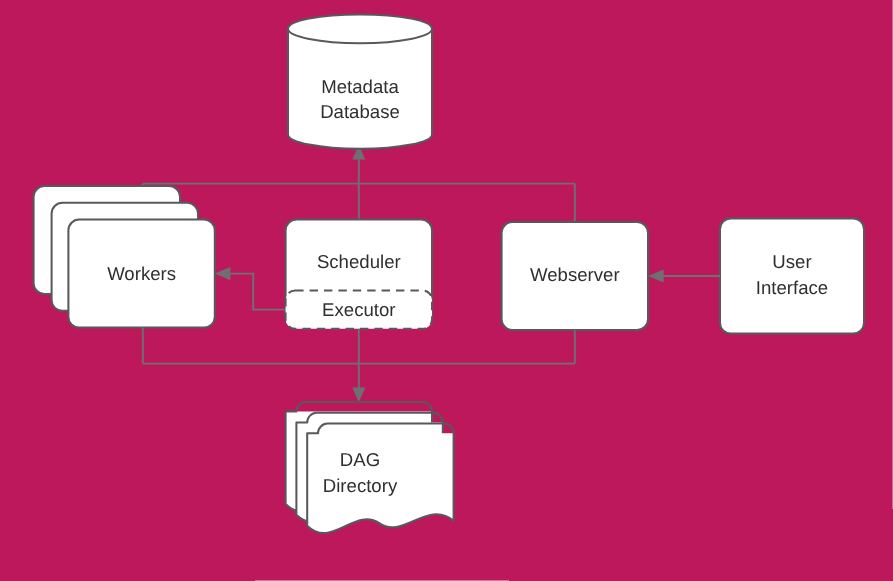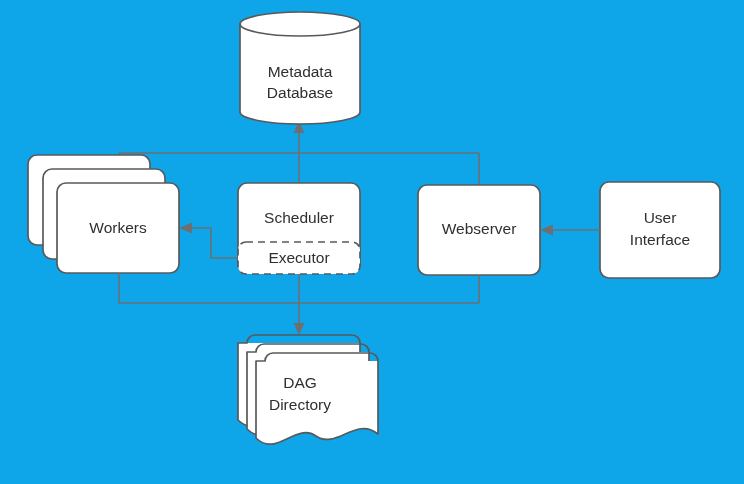--- a/index.html
+++ b/index.html
@@ -4,21 +4,21 @@
 <style>
   html, body {
     margin: 0;
     padding: 0;
     background: #ffffff;
   }
   #canvas {
     position: relative;
     width: 744px;
     height: 484px;
-    background: #0ea5e9;
+    background: #be185d;
     font-family: "Liberation Sans", sans-serif;
     overflow: hidden;
   }
   svg.diagram {
     position: absolute;
     left: 0;
     top: 0;
     width: 744px;
     height: 484px;
   }

